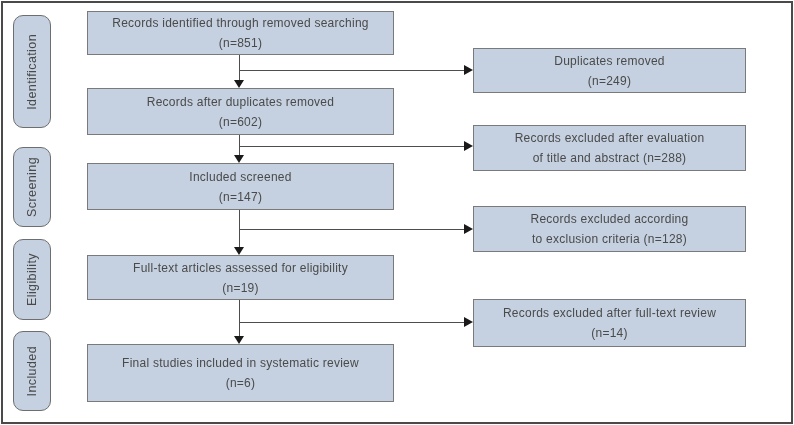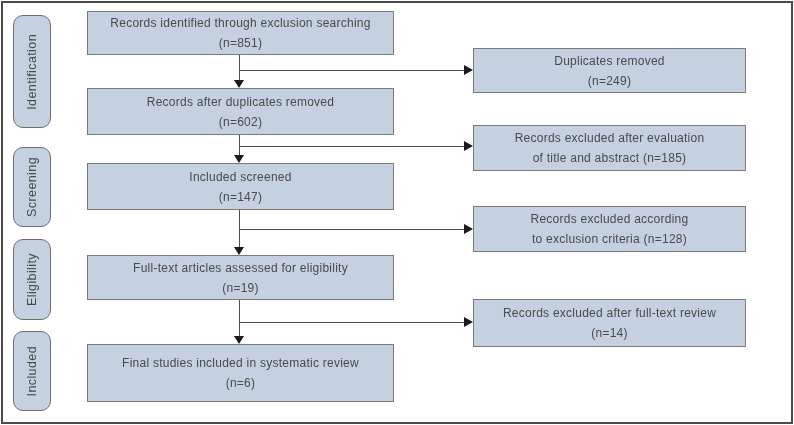--- a/index.html
+++ b/index.html
@@ -104,21 +104,21 @@
     <span class="stage-text">Screening</span>
   </div>
   <div class="stage" style="top:239px;height:81px">
     <span class="stage-text">Eligibility</span>
   </div>
   <div class="stage" style="top:331px;height:80px">
     <span class="stage-text">Included</span>
   </div>
 
   <div class="box main" style="top:11px;height:44px">
-    <span>Records identified through exclusion searching</span>
+    <span>Records identified through removed searching</span>
     <span>(n=851)</span>
   </div>
   <div class="box main" style="top:88px;height:47px">
     <span>Records after duplicates removed</span>
     <span>(n=602)</span>
   </div>
   <div class="box main" style="top:163px;height:47px">
     <span>Included screened</span>
     <span>(n=147)</span>
   </div>
@@ -130,21 +130,21 @@
     <span>Final studies included in systematic review</span>
     <span>(n=6)</span>
   </div>
 
   <div class="box side" style="top:48px;height:45px">
     <span>Duplicates removed</span>
     <span>(n=249)</span>
   </div>
   <div class="box side" style="top:125px;height:46px">
     <span>Records excluded after evaluation</span>
-    <span>of title and abstract (n=185)</span>
+    <span>of title and abstract (n=288)</span>
   </div>
   <div class="box side" style="top:206px;height:46px">
     <span>Records excluded according</span>
     <span>to exclusion criteria (n=128)</span>
   </div>
   <div class="box side" style="top:299px;height:48px">
     <span>Records excluded after full-text review</span>
     <span>(n=14)</span>
   </div>
 

